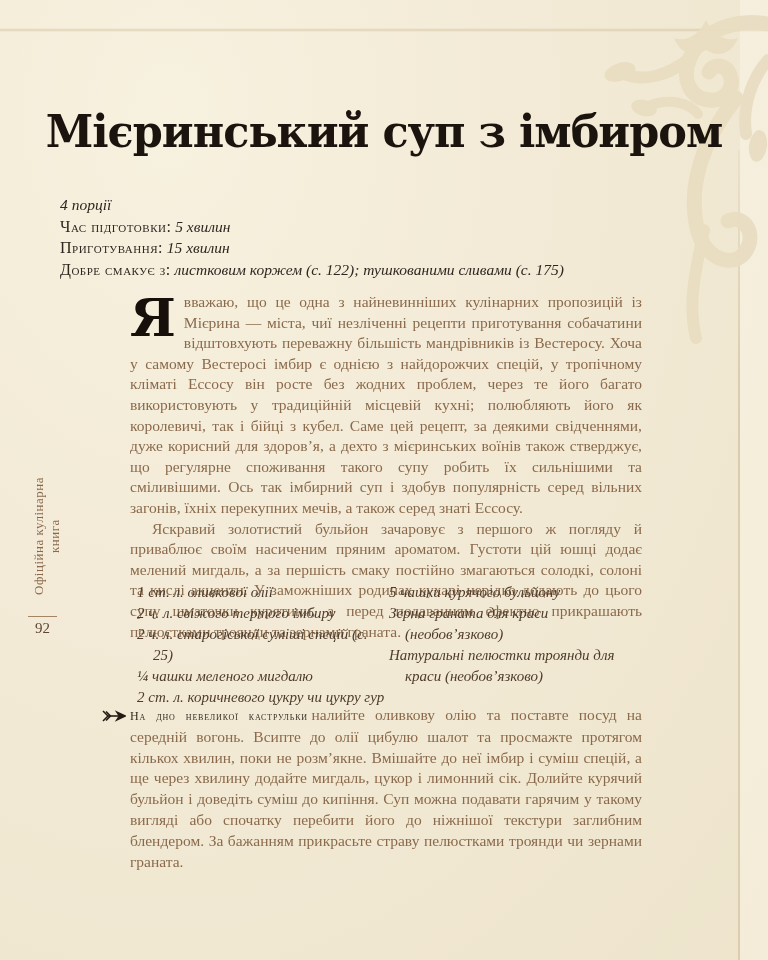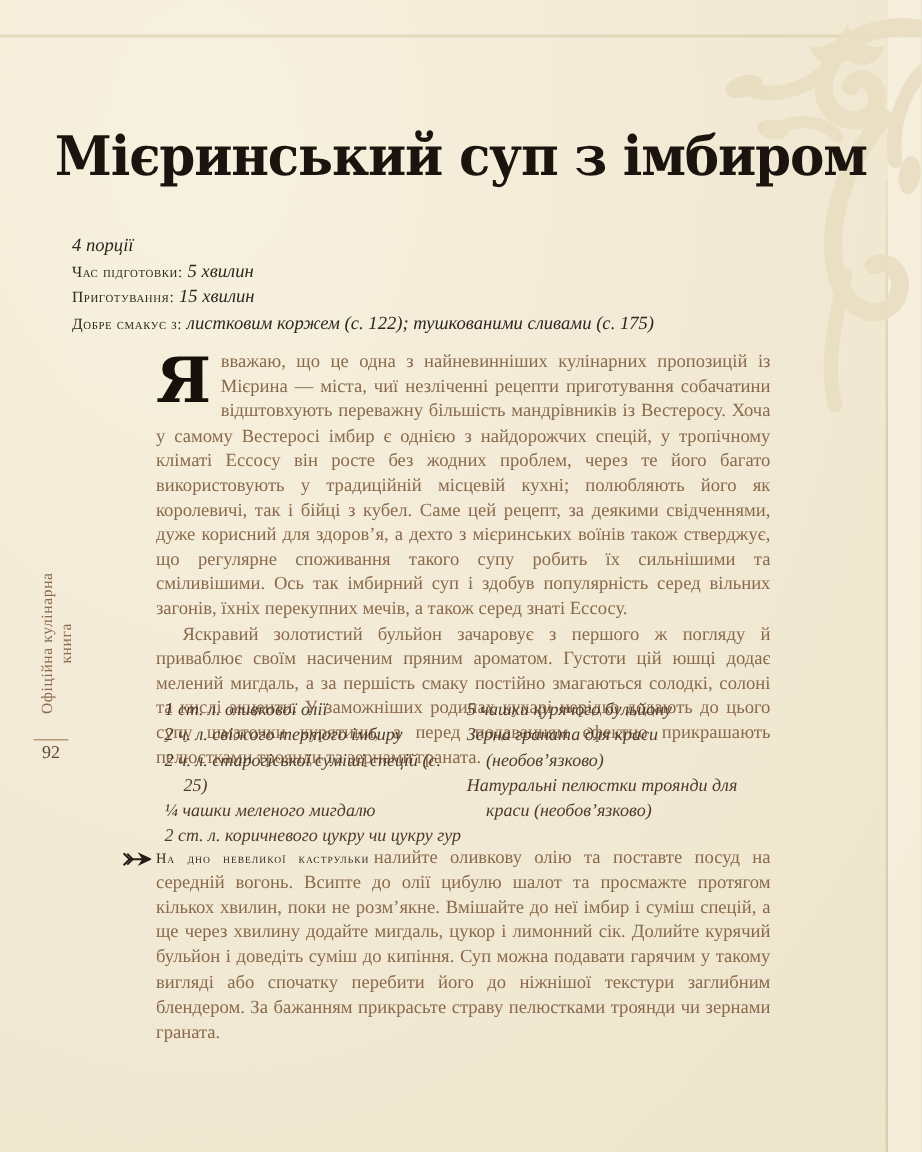--- a/index.html
+++ b/index.html
@@ -24,21 +24,21 @@
   .title{
     position:absolute;top:106px;left:0;width:100%;text-align:center;
     font-family:"DejaVu Serif","Liberation Serif",serif;
     font-weight:bold;font-size:43px;letter-spacing:-1px;color:#1b140e;
     transform:scaleY(1.06);
   }
   .meta{
     position:absolute;top:194px;left:60px;width:648px;text-align:left;
     color:#2e2620;font-size:15.5px;line-height:21.5px;
   }
-  .meta .caps{font-variant:small-caps;letter-spacing:0.5px;font-size:13px;}
+  .meta .caps{font-variant:small-caps;letter-spacing:0.5px;font-size:16px;}
   .meta .ital{font-style:italic;}
   .content{
     position:absolute;left:130px;top:292px;width:512px;
     color:#8a6a4c;font-size:15.5px;line-height:20.6px;text-align:justify;
   }
   .content p{margin:0;}
   .dropcap{
     float:left;font-family:"DejaVu Serif",serif;font-weight:bold;
     font-size:52px;line-height:0.8;padding:5px 8px 0 0;color:#17100a;
   }

